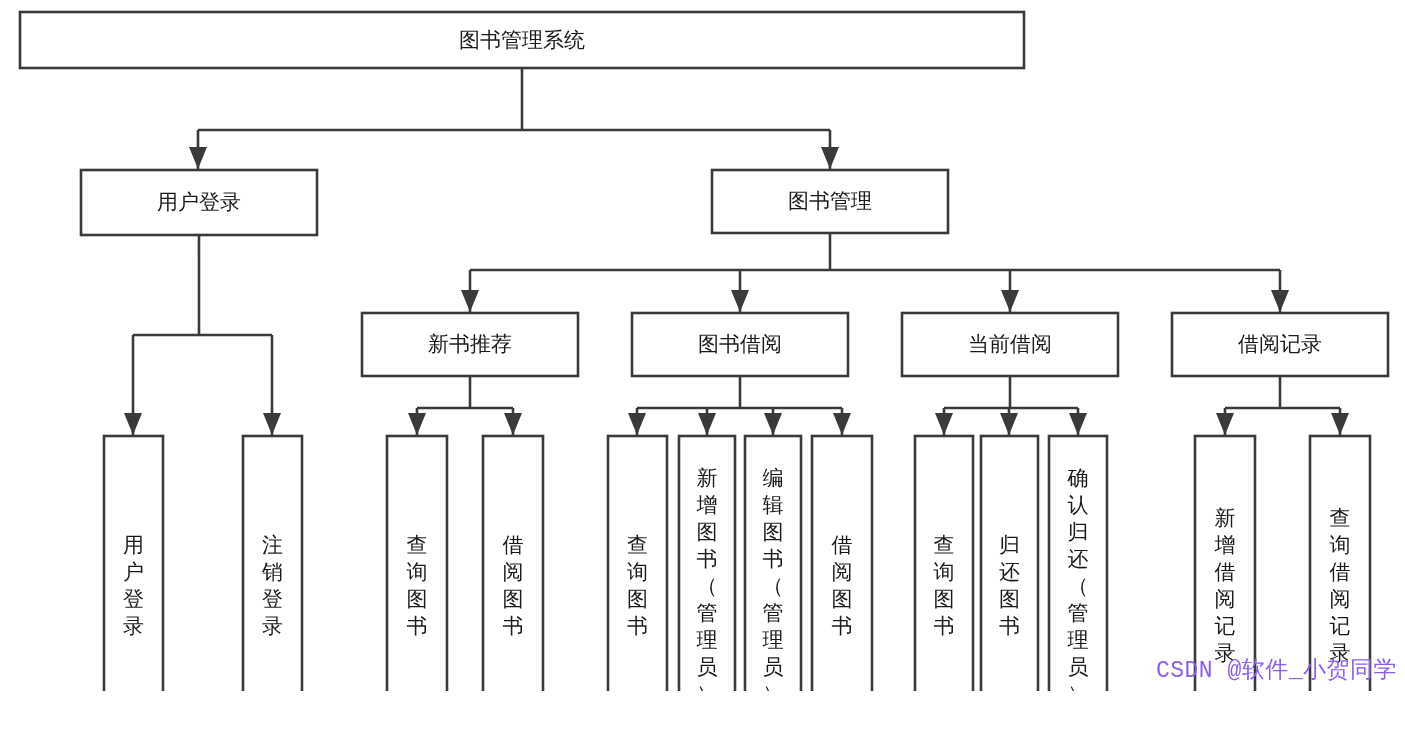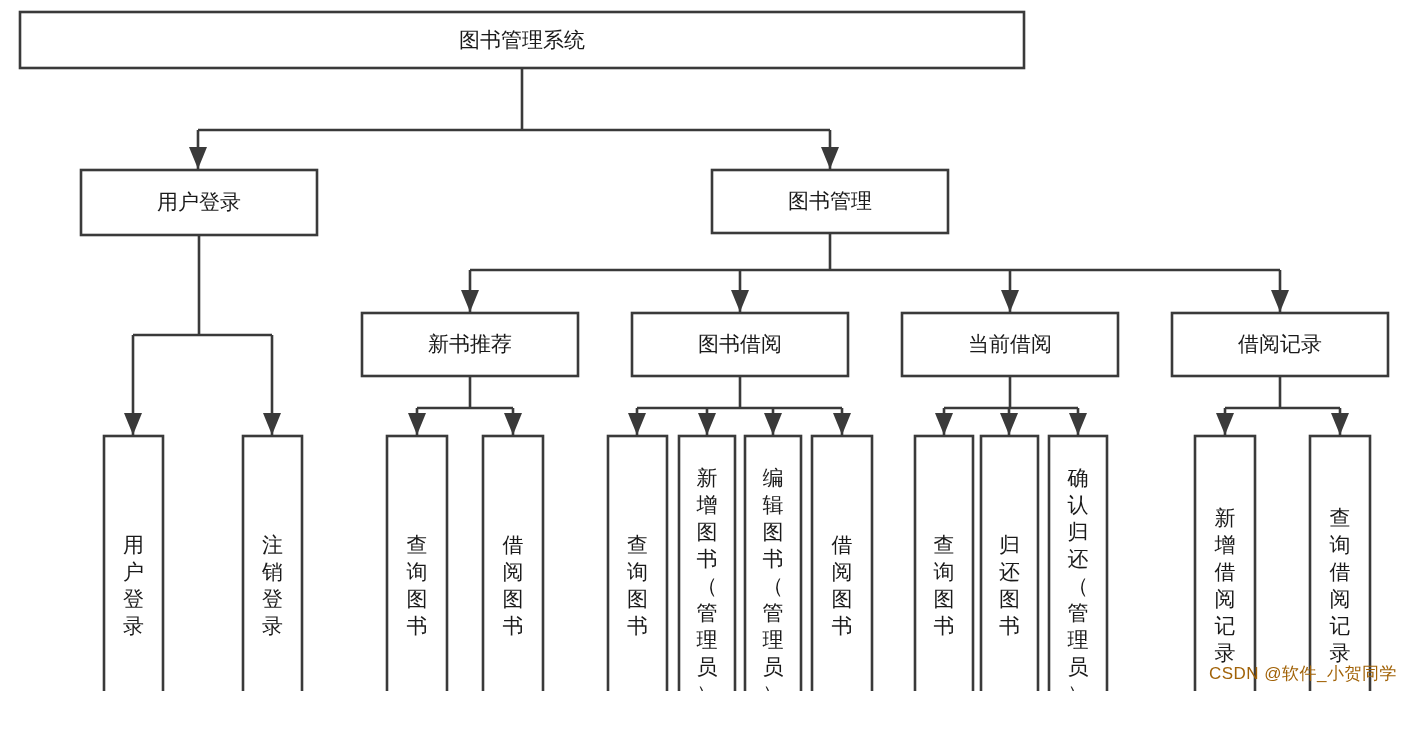--- a/index.html
+++ b/index.html
@@ -51,23 +51,23 @@
   .node-label-v {
     font-family: "Liberation Sans", "DejaVu Sans", sans-serif;
     font-size: 21px;
     fill: #1a1a1a;
     text-anchor: middle;
   }
   .watermark {
     position: absolute;
     right: 8px;
     bottom: 6px;
-    font-family: Liberation Sans, sans-serif;
-    font-size: 17px;
-    color: #a16207;
+    font-family: Liberation Mono, monospace;
+    font-size: 23px;
+    color: #8b5cf6;
     letter-spacing: 0.5px;
     white-space: nowrap;
     pointer-events: none;
   }
 </style>
 </head>
 <body>
 
 <div id="diagram-root">
   <svg id="tree-svg" viewBox="0 0 1405 747">

